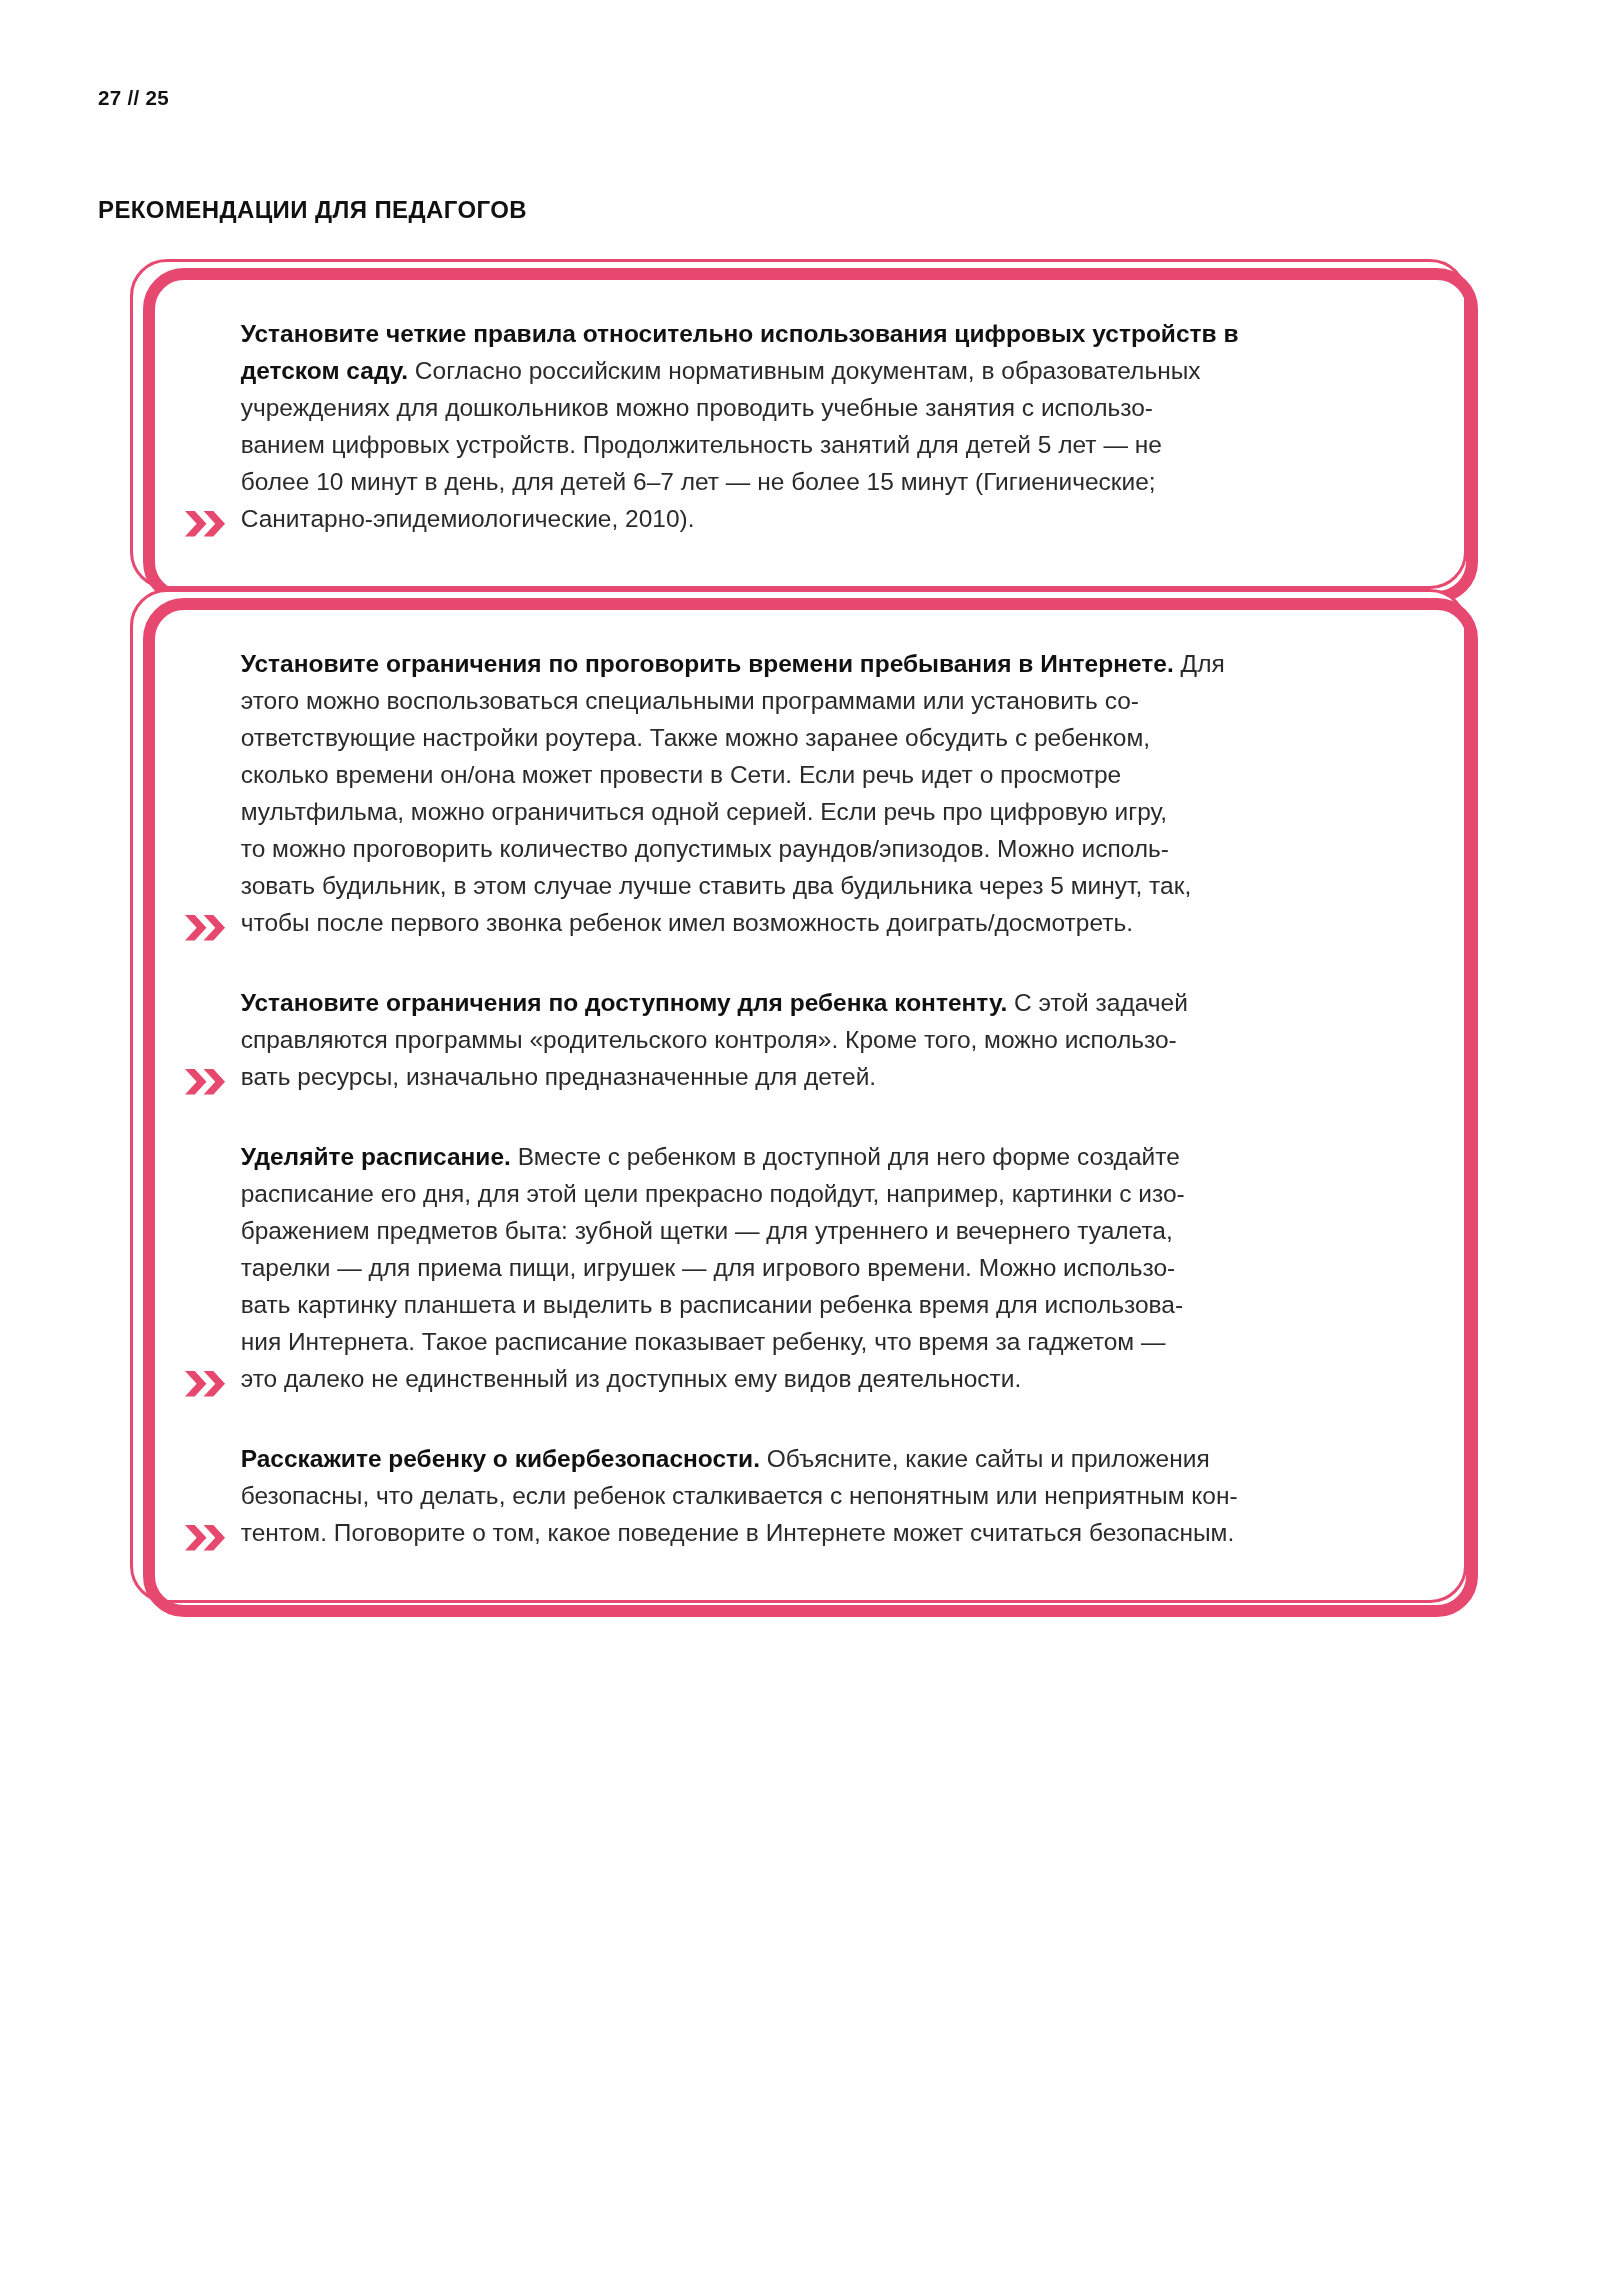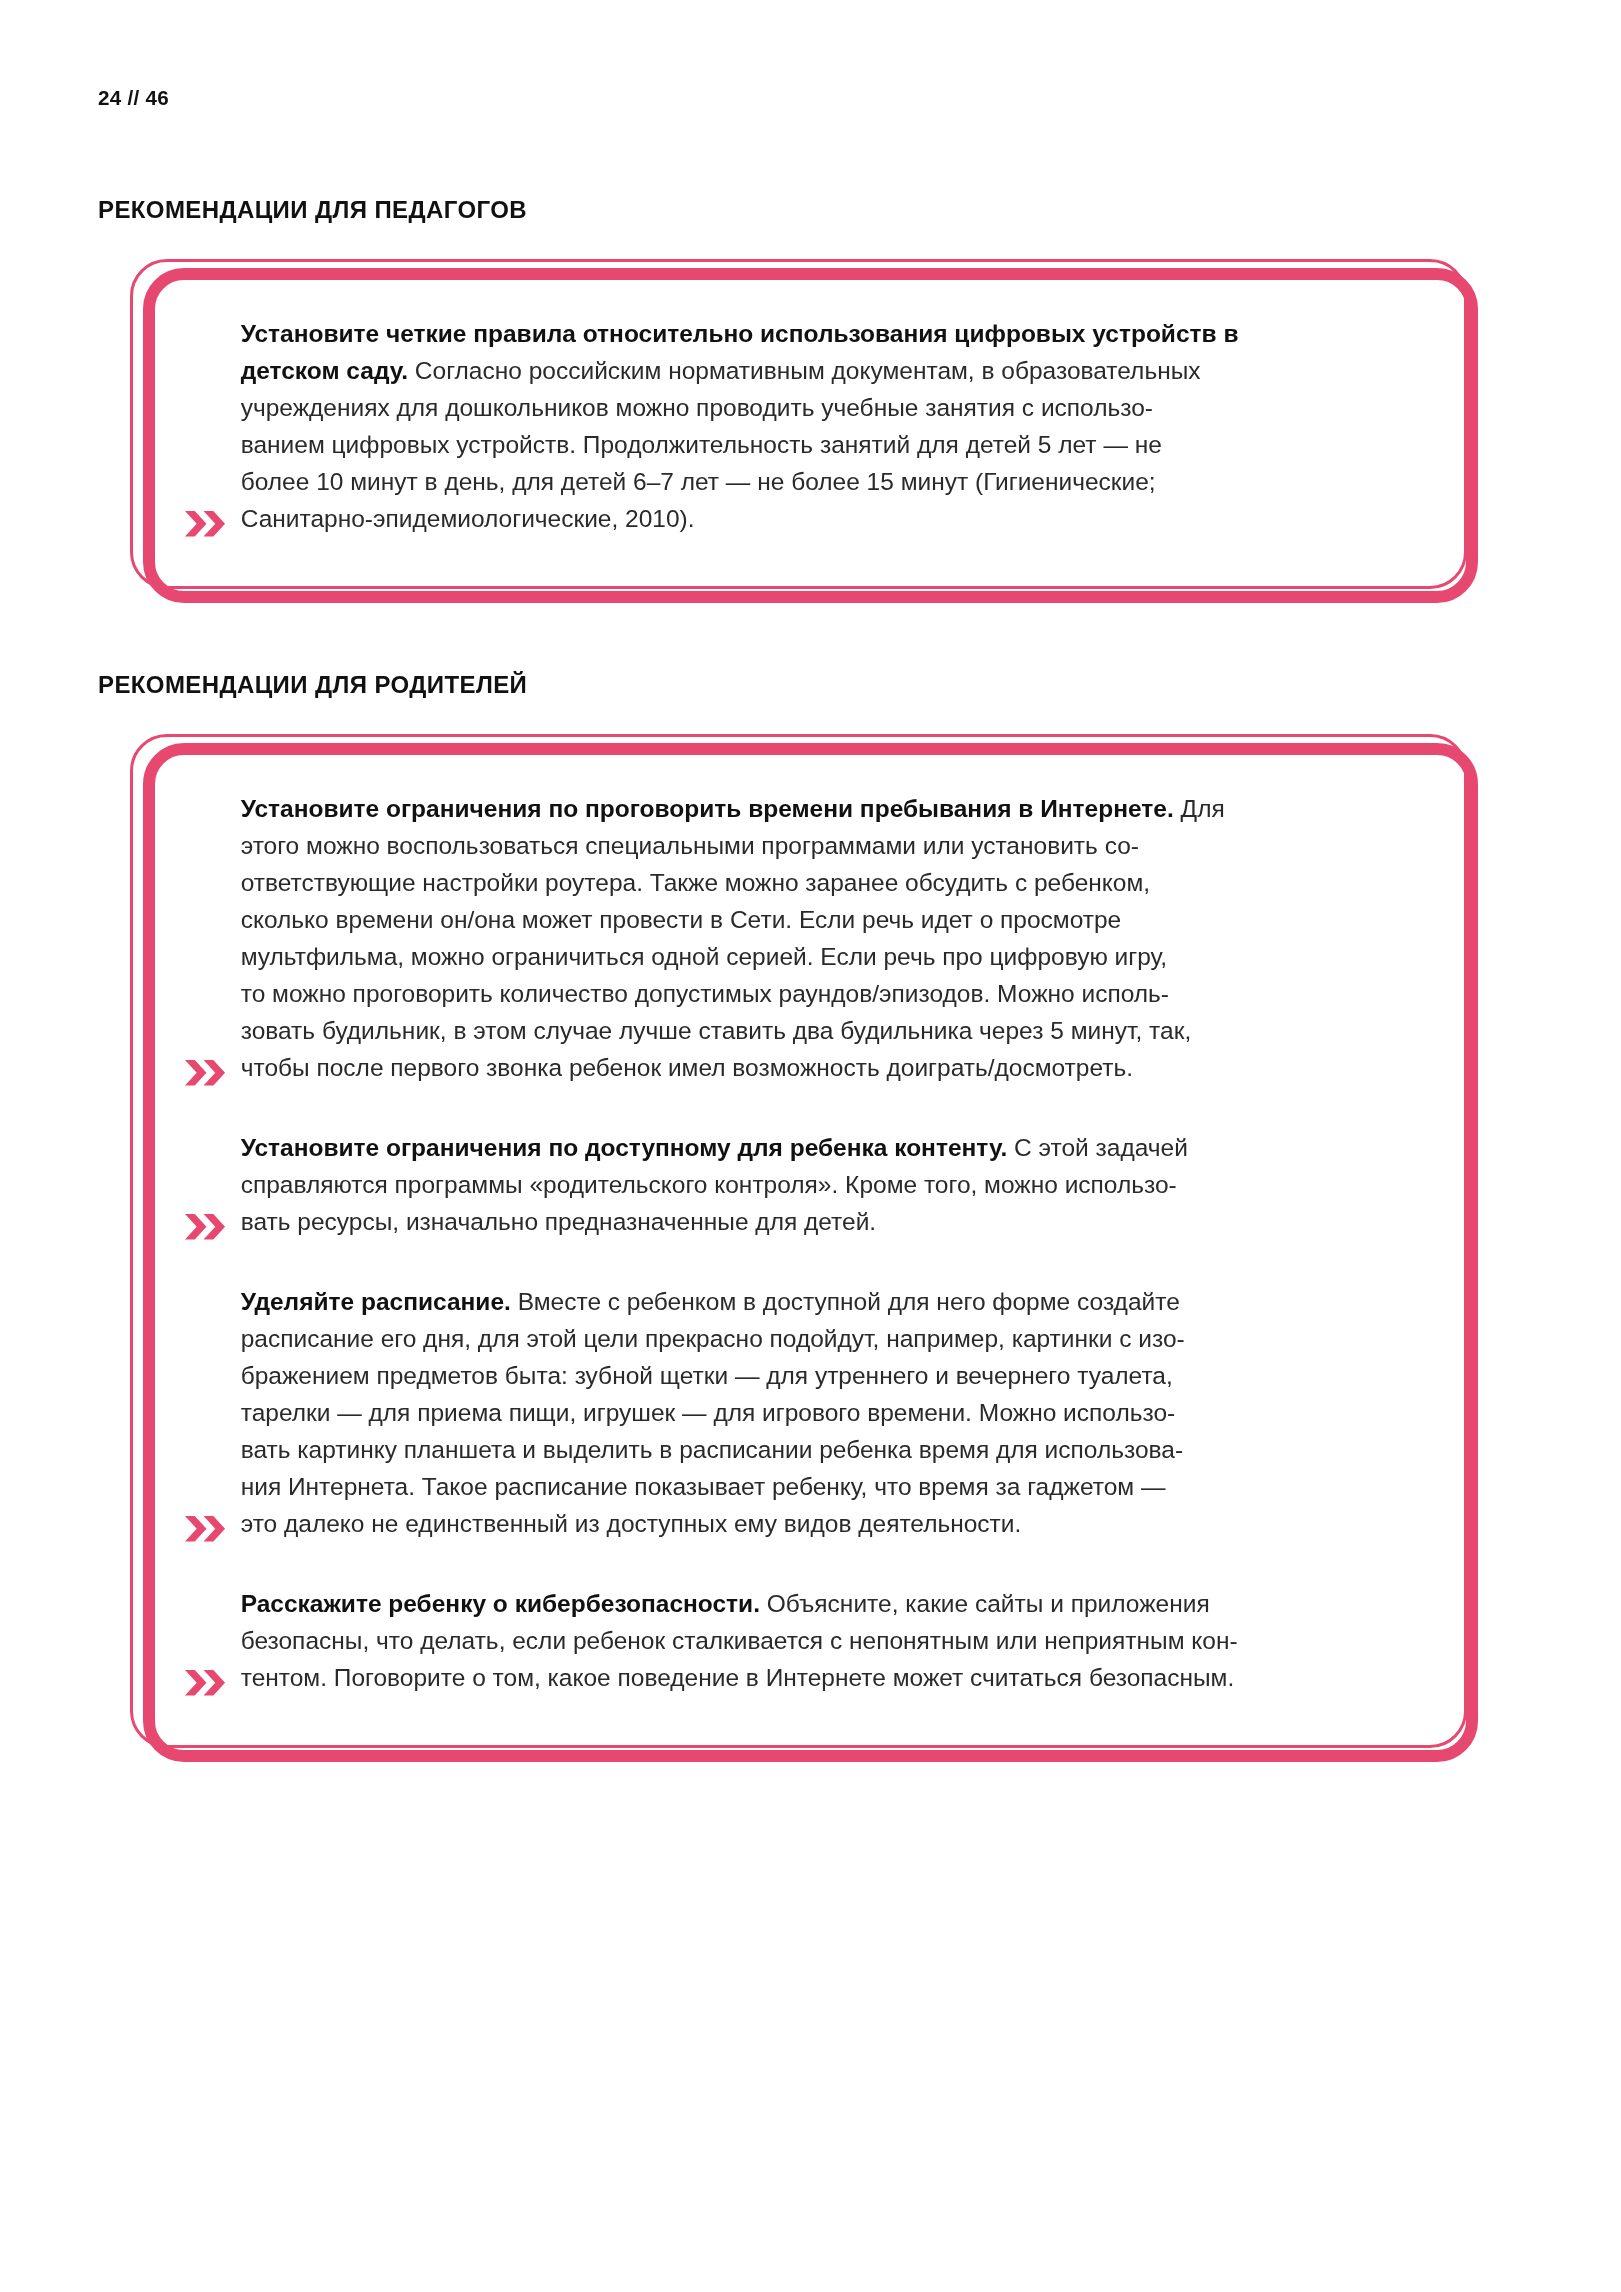--- a/index.html
+++ b/index.html
@@ -67,21 +67,21 @@
     color: #2a2a2a;
     max-width: 1215px;
   }
   .item-text .lead { font-weight: 700; color: #111; }
 </style>
 </head>
 <body>
 
 <div class="page">
 
-  <div class="page-number">24 // 46</div>
+  <div class="page-number">27 // 25</div>
 
   <h1 class="section-title">РЕКОМЕНДАЦИИ ДЛЯ ПЕДАГОГОВ</h1>
 
   <div class="card">
 
     <div class="item">
       <span class="chev">
         <svg width="43" height="27.4" viewBox="0 0 44 28">
             <path d="M1 1 L11 1 L23 14 L11 27 L1 27 L13 14 Z" fill="#E7486F"></path>
             <path d="M20 1 L30 1 L42 14 L30 27 L20 27 L32 14 Z" fill="#E7486F"></path>
@@ -93,21 +93,20 @@
 ванием цифровых устройств. Продолжительность занятий для детей 5 лет — не
 более 10 минут в день, для детей 6–7 лет — не более 15 минут (Гигиенические;
 Санитарно-эпидемиологические, 2010).</span></p>
     </div>
 
 
 
 
   </div>
 
-  <h1 class="section-title second">РЕКОМЕНДАЦИИ ДЛЯ РОДИТЕЛЕЙ</h1>
 
   <div class="card">
 
     <div class="item">
       <span class="chev">
         <svg width="43" height="27.4" viewBox="0 0 44 28">
             <path d="M1 1 L11 1 L23 14 L11 27 L1 27 L13 14 Z" fill="#E7486F"></path>
             <path d="M20 1 L30 1 L42 14 L30 27 L20 27 L32 14 Z" fill="#E7486F"></path>
           </svg>
       </span>

